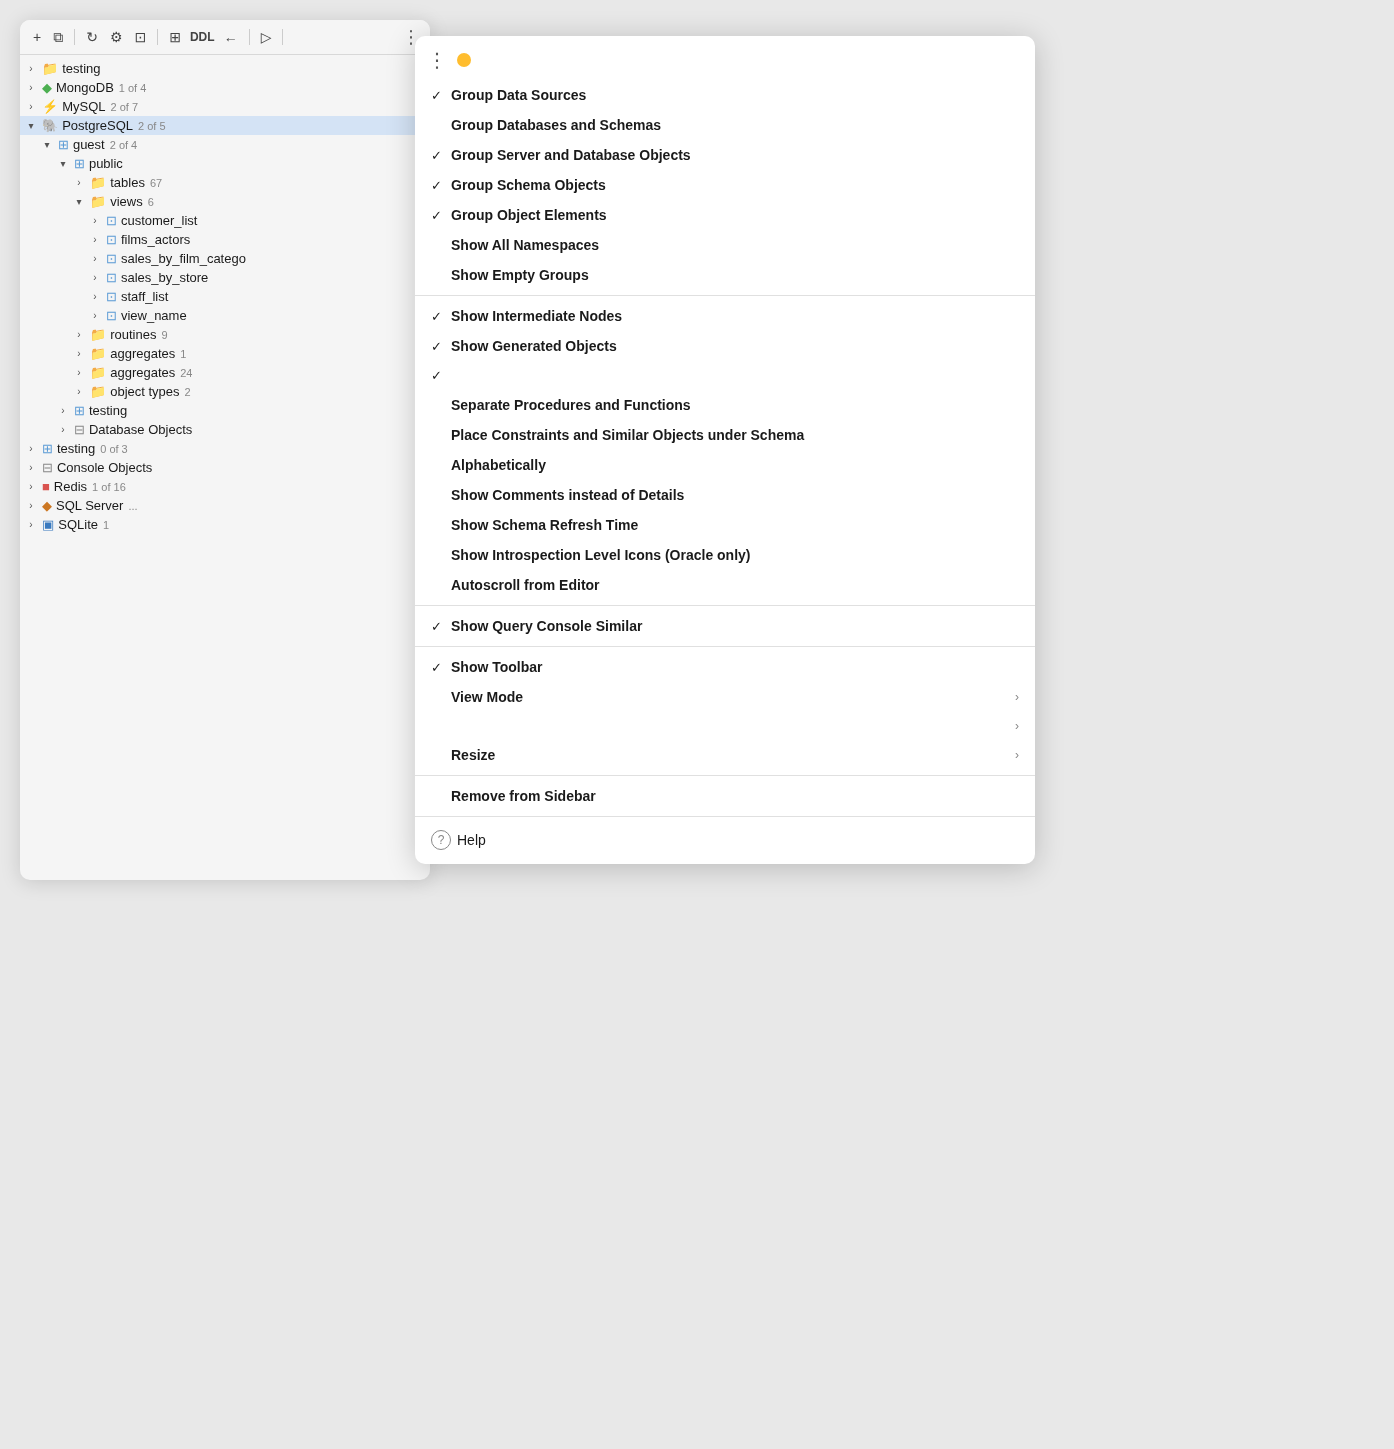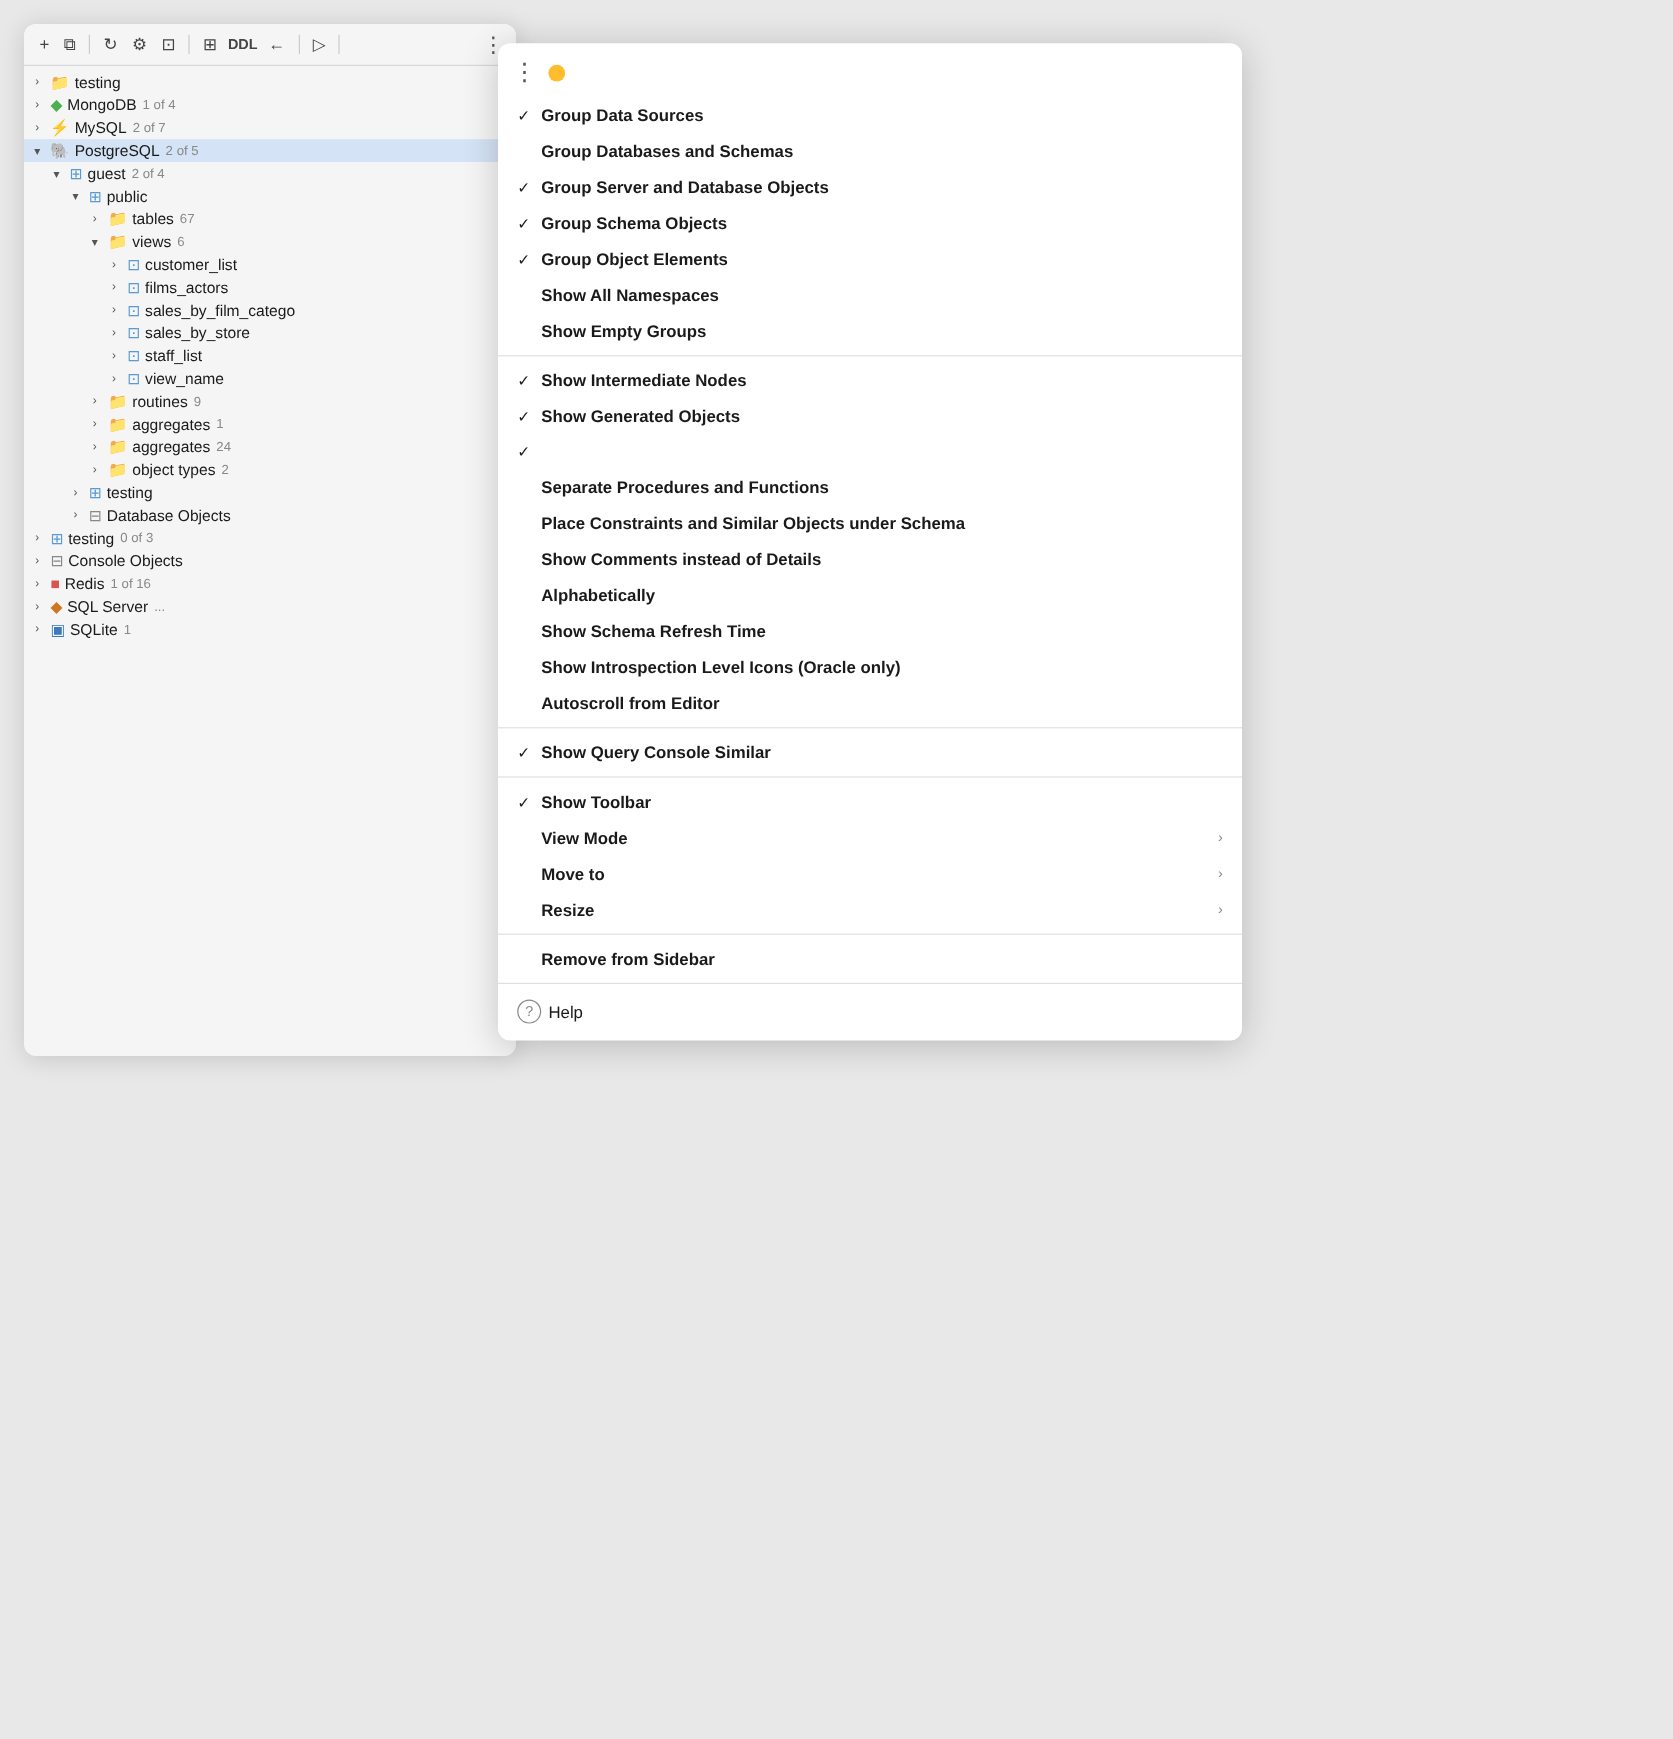--- a/index.html
+++ b/index.html
@@ -502,26 +502,26 @@
     <span class="menu-text">Separate Procedures and Functions</span>
 
   </div>
       <div class="menu-item">
     <span class="menu-check"></span>
     <span class="menu-text">Place Constraints and Similar Objects under Schema</span>
 
   </div>
       <div class="menu-item">
     <span class="menu-check"></span>
+    <span class="menu-text">Alphabetically</span>
+
+  </div>
+      <div class="menu-item">
+    <span class="menu-check"></span>
     <span class="menu-text">Show Comments instead of Details</span>
-
-  </div>
-      <div class="menu-item">
-    <span class="menu-check"></span>
-    <span class="menu-text">Alphabetically</span>
 
   </div>
       <div class="menu-item">
     <span class="menu-check"></span>
     <span class="menu-text">Show Schema Refresh Time</span>
 
   </div>
       <div class="menu-item">
     <span class="menu-check"></span>
     <span class="menu-text">Show Introspection Level Icons (Oracle only)</span>
@@ -544,21 +544,20 @@
     <span class="menu-text">Show Toolbar</span>
 
   </div>
       <div class="menu-item">
     <span class="menu-check"></span>
     <span class="menu-text">View Mode</span>
     <span class="menu-arrow">›</span>
   </div>
       <div class="menu-item">
     <span class="menu-check"></span>
-    <span class="menu-text">Move to</span>
     <span class="menu-arrow">›</span>
   </div>
       <div class="menu-item">
     <span class="menu-check"></span>
     <span class="menu-text">Resize</span>
     <span class="menu-arrow">›</span>
   </div>
       <div class="menu-sep"></div>
       <div class="menu-item">
     <span class="menu-check"></span>

